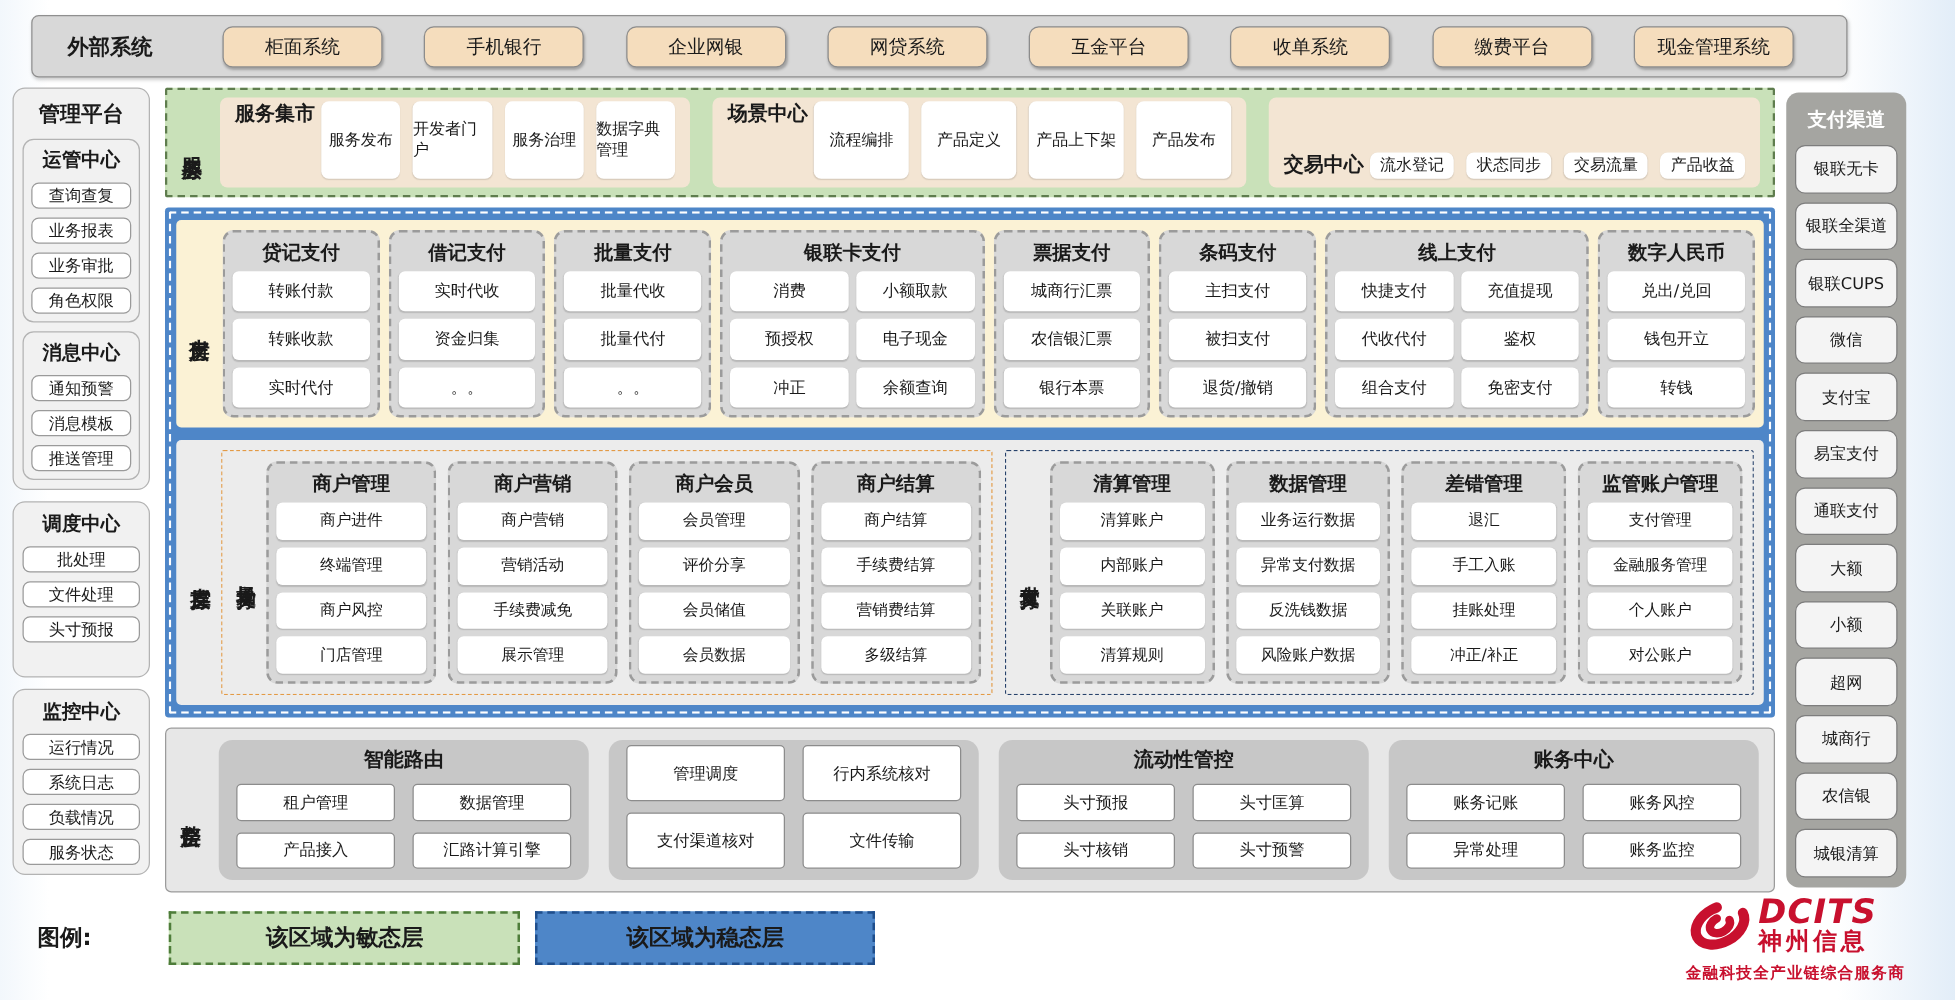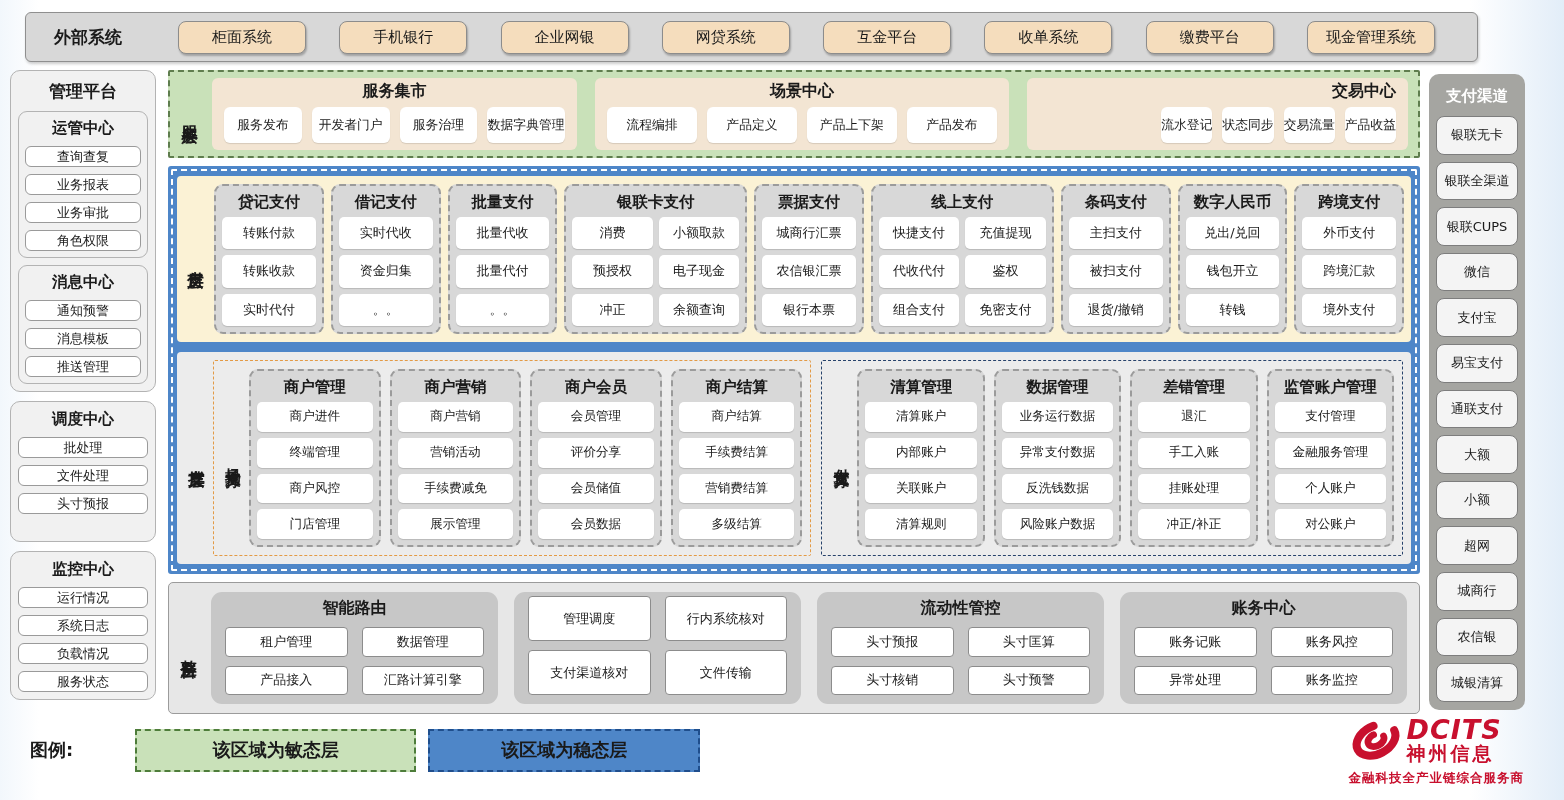--- a/index.html
+++ b/index.html
@@ -23,21 +23,21 @@
   .tan-btn {
     width:128px; height:33px; background:#f5ddbd; border:1px solid #8c8c8c; border-radius:8px;
     display:flex; align-items:center; justify-content:center; font-size:15px;
     box-shadow:1px 2px 2px rgba(0,0,0,.25); cursor:pointer;
   }
 
   
   .mid { flex:1; display:flex; margin-top:8px; min-height:0; }
 
   
-  .left-sidebar { width:146px; flex:none; margin:0 0 14px 10px; display:flex; flex-direction:column; gap:9px; }
+  .left-sidebar { width:110px; flex:none; margin:0 0 14px 10px; display:flex; flex-direction:column; gap:9px; }
   .mgmt-panel {
     background:#f1f1f1; border:1px solid #b3b3b3; border-radius:10px;
     padding:7px 7px; display:flex; flex-direction:column; gap:7px; flex:1;
   }
   .mgmt-title { text-align:center; font-weight:bold; font-size:17px; padding:2px 0 1px; }
   .mgmt-group {
     border:1px solid #b3b3b3; border-radius:9px; padding:6px; flex:1;
     display:flex; flex-direction:column; gap:7px; justify-content:space-evenly;
   }
   .mgmt-group-title, .mgmt-panel-title { text-align:center; font-weight:bold; font-size:15.5px; }
@@ -56,21 +56,21 @@
     display:flex; align-items:center; padding:6px 10px 6px 8px; gap:12px;
   }
   .vlabel {
     writing-mode:vertical-lr; text-orientation:upright; font-weight:bold;
     display:flex; align-items:center; justify-content:center; letter-spacing:1px; flex:none;
   }
   .layer-label { font-size:16.5px; }
   .svc-groups { flex:1; display:flex; gap:18px; height:100%; }
   .svc-group {
     background:#f3e5d3; border-radius:6px; padding:3px 12px 7px;
-    display:flex; flex-direction:column; gap:5px;
+    display:flex; gap:5px;
   }
   .svc-group1 { flex:1.05; } .svc-group2 { flex:1.2; } .svc-group3 { flex:1.1;align-items:flex-end; }
   .svc-title { text-align:center; font-weight:bold; font-size:16px; }
   .svc-row { flex:1; display:flex; gap:10px; }
   .svc-btn { flex:1; border:none; box-shadow:0 1px 1px rgba(0,0,0,.12); font-size:12.8px; border-radius:6px; }
 
   
   .blue-container {
     flex:none; margin-top:8px; background:#4e86c8; border-radius:3px;
     padding:10px 9px; position:relative;
@@ -280,53 +280,45 @@
                 </div>
               </div>
               <div class="pay-col">
                 <div class="col-title">票据支付</div>
                 <div class="col-grid">
                   <div class="white-btn pay-btn">城商行汇票</div>
                   <div class="white-btn pay-btn">农信银汇票</div>
                   <div class="white-btn pay-btn">银行本票</div>
                 </div>
               </div>
+              <div class="pay-col">
+                <div class="col-title">条码支付</div>
+                <div class="col-grid">
+                  <div class="white-btn pay-btn">主扫支付</div>
+                  <div class="white-btn pay-btn">被扫支付</div>
+                  <div class="white-btn pay-btn">退货/撤销</div>
+                </div>
+              </div>
               <div class="pay-col wide">
                 <div class="col-title">线上支付</div>
                 <div class="col-grid g2">
                   <div class="white-btn pay-btn">快捷支付</div>
                   <div class="white-btn pay-btn">充值提现</div>
                   <div class="white-btn pay-btn">代收代付</div>
                   <div class="white-btn pay-btn">鉴权</div>
                   <div class="white-btn pay-btn">组合支付</div>
                   <div class="white-btn pay-btn">免密支付</div>
                 </div>
               </div>
               <div class="pay-col">
-                <div class="col-title">条码支付</div>
-                <div class="col-grid">
-                  <div class="white-btn pay-btn">主扫支付</div>
-                  <div class="white-btn pay-btn">被扫支付</div>
-                  <div class="white-btn pay-btn">退货/撤销</div>
-                </div>
-              </div>
-              <div class="pay-col">
                 <div class="col-title">数字人民币</div>
                 <div class="col-grid">
                   <div class="white-btn pay-btn">兑出/兑回</div>
                   <div class="white-btn pay-btn">钱包开立</div>
                   <div class="white-btn pay-btn">转钱</div>
-                </div>
-              </div>
-              <div class="pay-col">
-                <div class="col-title">跨境支付</div>
-                <div class="col-grid">
-                  <div class="white-btn pay-btn">外币支付</div>
-                  <div class="white-btn pay-btn">跨境汇款</div>
-                  <div class="white-btn pay-btn">境外支付</div>
                 </div>
               </div>
             </div>
         </div>
         <div class="support-layer">
           <div class="vlabel layer-label">支撑层</div>
           <div class="sup-sections" id="sup-sections">
               <div class="sup-section orange">
                 <div class="vlabel sec-label">场景支撑</div>
                 <div class="sec-cols">

